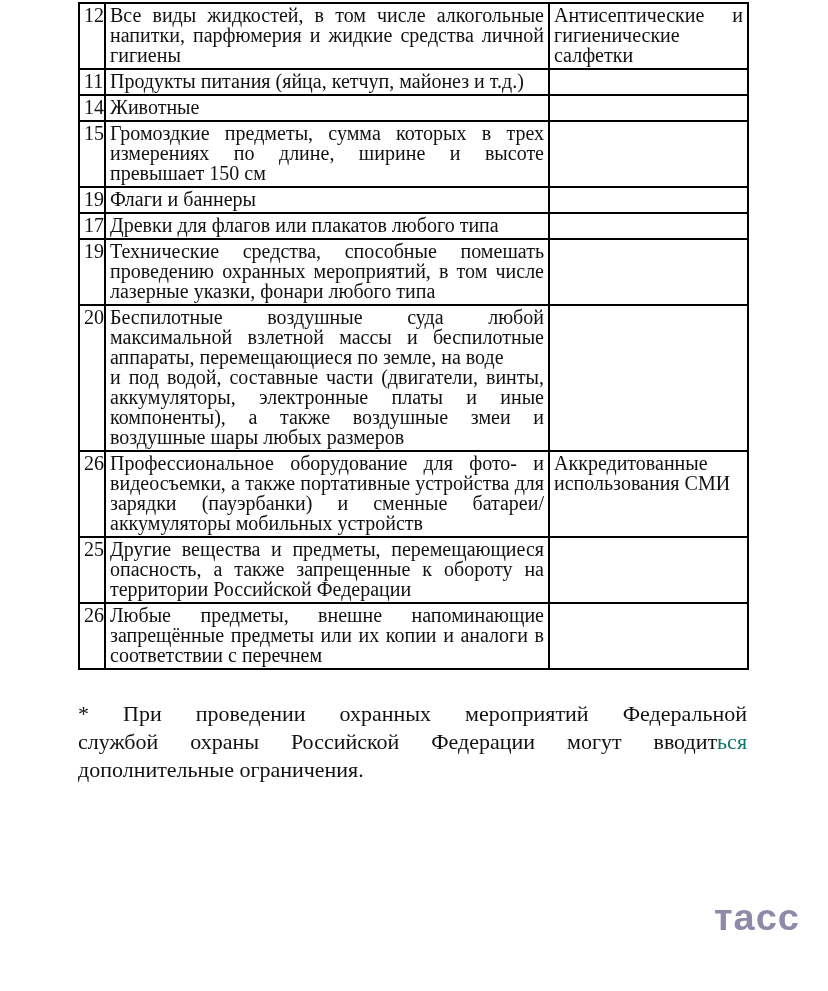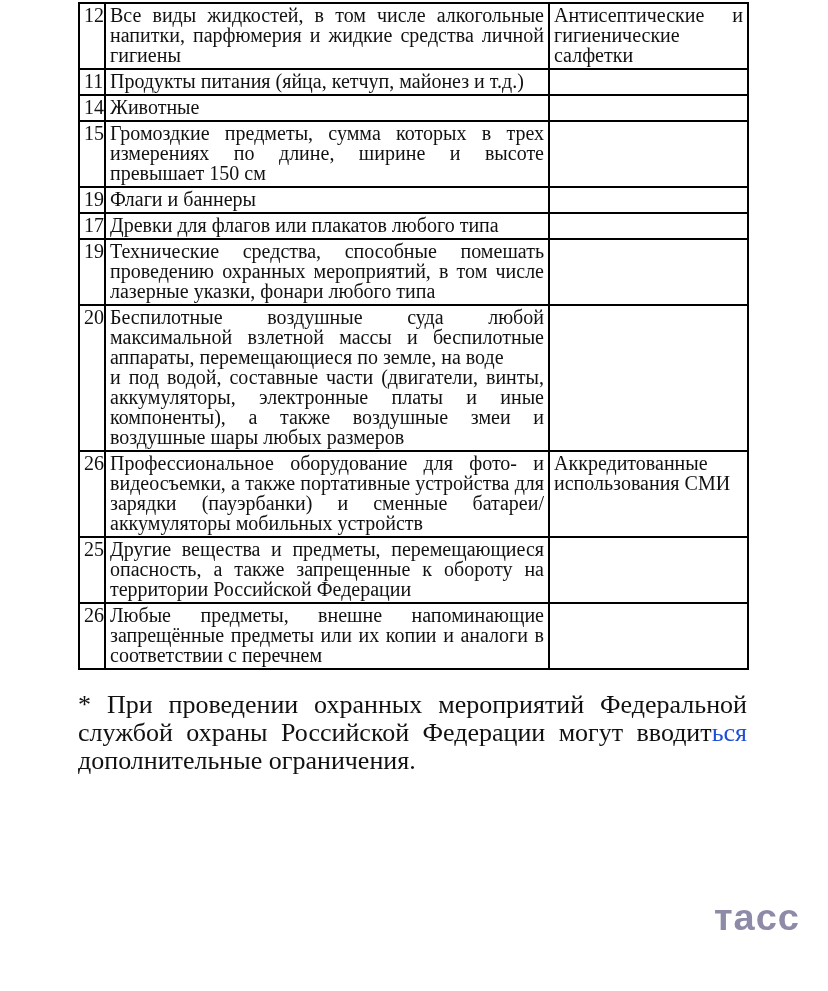--- a/index.html
+++ b/index.html
@@ -41,31 +41,31 @@
   }
   td.desc {
     text-align: justify;
     white-space: pre-line;
   }
   td.exc {
     text-align: justify;
   }
   .footnote {
     width: 669px;
-    margin-top: 21px;
-    font-size: 26px;
+    margin-top: 30px;
+    font-size: 22px;
     line-height: 28px;
     color: #111111;
   }
   .fline.jst {
     text-align: justify;
     text-align-last: justify;
   }
   .gray-suffix {
-    color: #1d4ed8;
+    color: #0f766e;
   }
   .tass-logo {
     position: absolute;
     top: 898px;
     right: 28px;
     font-family: "Liberation Sans", "DejaVu Sans", sans-serif;
     font-weight: bold;
     font-size: 38px;
     line-height: 40px;
     letter-spacing: 1px;

